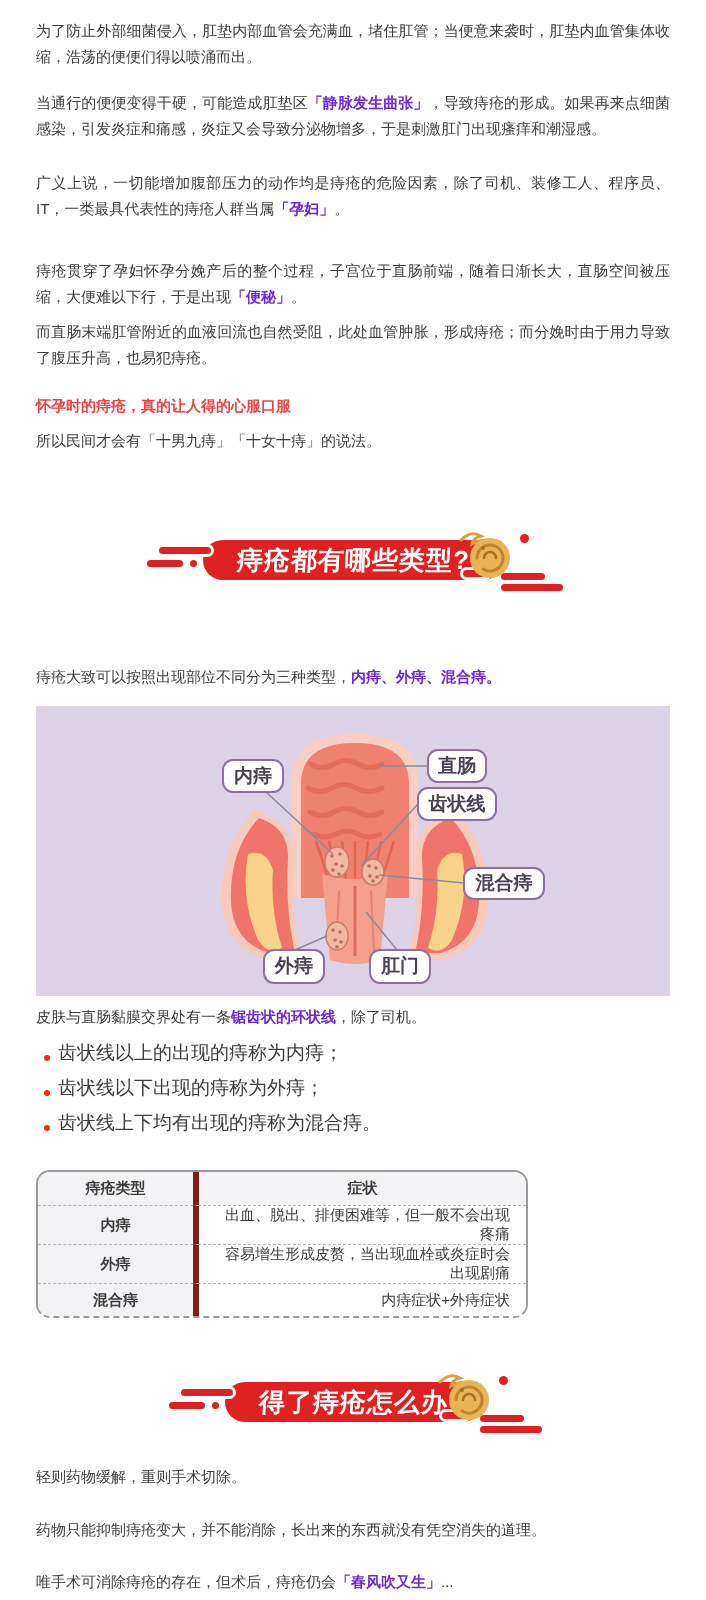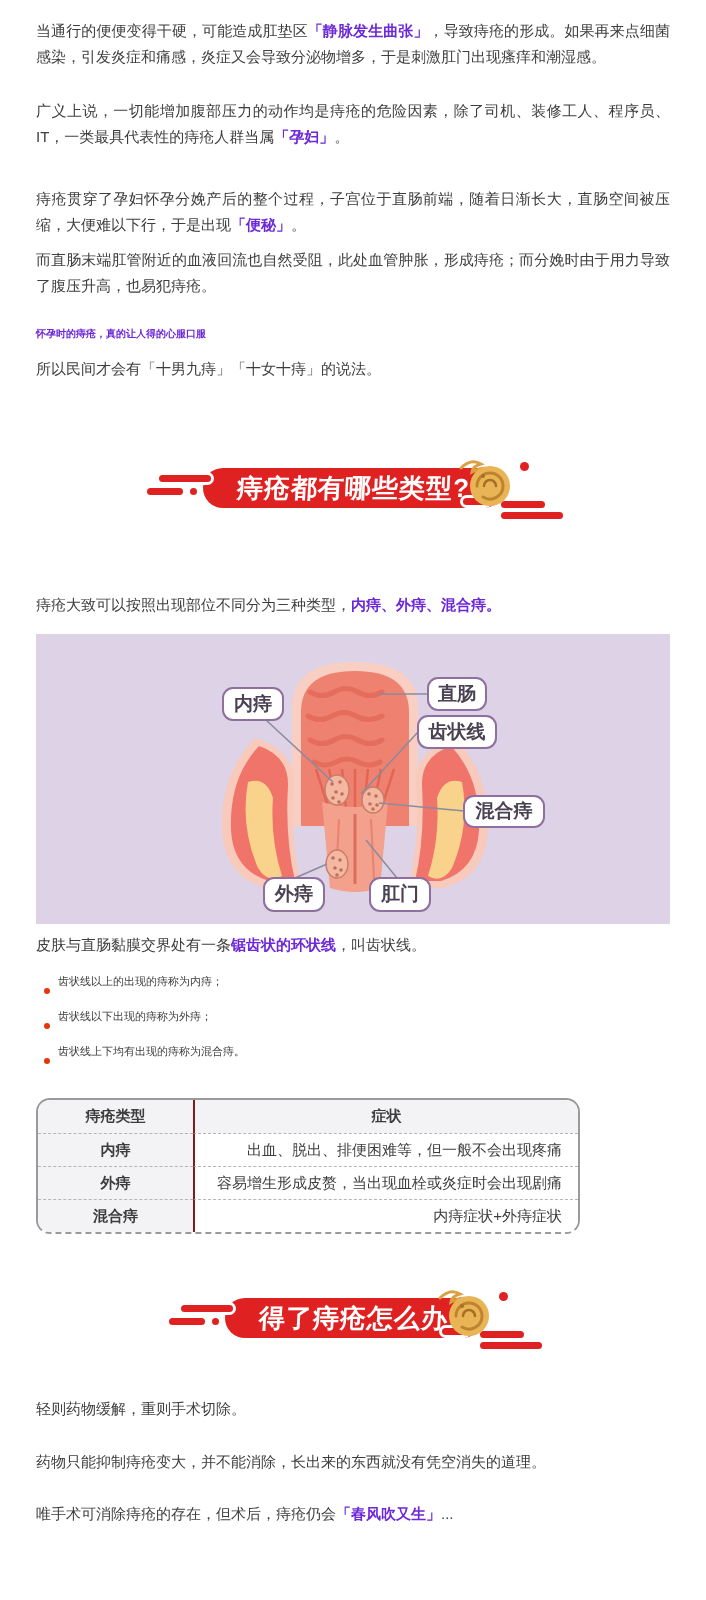--- a/index.html
+++ b/index.html
@@ -8,21 +8,21 @@
     width:706px; height:1600px; margin:0 auto; overflow:hidden;
     font-family:"Liberation Sans","DejaVu Sans",sans-serif;
     color:#3d3d3d;
   }
   .content { padding:18px 36px 0; }
 
   .para { font-size:15px; line-height:26px; color:#3d3d3d; text-align:justify; }
   .p1{margin-bottom:20px;} .p2{margin-bottom:28px;} .p3{margin-bottom:36px;}
   .p4{margin-bottom:9px;} .p5{margin-bottom:22px;}
   .em-red { color:#6d28d9; font-weight:bold; }
-  .red-heading { font-size:10px; line-height:26px; font-weight:bold; color:#6d28d9; margin-bottom:9px; }
+  .red-heading { font-size:15px; line-height:26px; font-weight:bold; color:#ef4444; margin-bottom:9px; }
 
   
   .banner { display:flex; justify-content:center; position:relative; }
   .banner-1 { margin-top:78px; height:62px; }
   .banner-2 { margin-top:56px; height:62px; }
   .pill {
     position:relative; background:#e02121; border-radius:22px;
     height:40px; line-height:40px; padding:0 34px; margin-top:8px;
   }
   .pill-text {
@@ -41,45 +41,46 @@
   .dash-r2 { width:62px; right:-60px; bottom:-11px; }
   .dragon { position:absolute; right:-12px; top:-16px; z-index:4; }
 
   .intro { margin-top:70px; }
 
   .diagram-wrap { margin-top:16px; line-height:0; }
 
   .dentate { margin-top:8px; }
 
   .bullets { list-style:none; margin-top:10px; }
-  .bullets li { display:flex; align-items:flex-end; font-size:11px; line-height:26px; margin-bottom:9px; }
+  .bullets li { display:flex; align-items:center; font-size:19px; line-height:26px; margin-bottom:9px; }
   .bullet-dot { width:6px; height:6px; border-radius:50%; background:#e8340c; margin:10px 8px 0 8px; flex:0 0 auto; }
 
   
   .table-wrap {
     margin-top:34px; border:2px solid #9a9a9a; border-bottom-style:dashed;
-    border-radius:14px; overflow:hidden; width:544px;
+    border-radius:14px; overflow:hidden; width:492px;
   }
   table { width:100%; border-collapse:separate; border-spacing:0; font-size:15px; color:#3d3d3d; }
   th, td { height:33px; vertical-align:middle; }
   thead th { background:#f3f3f6; font-weight:bold; text-align:center; }
   td.type { background:#f3f3f6; font-weight:bold; text-align:center; width:155px; }
-  td.sym, th.sym-h { border-left:2px solid #7f1d1d; }
+  td.sym, th.sym-h { border-left:6px solid #7f1d1d; }
   td.sym { text-align:right; padding:0 16px; background:#ffffff; }
   tbody tr td { border-top:1px dashed #b5b5b5; }
 
-  .after-banner { margin-top:44px; }
+  .after-banner { margin-top:28px; }
   .p7 { margin-bottom:27px; }
   .p8 { margin-bottom:26px; }
 </style>
 </head>
 <body>
 
 <div class="content">
 
+  <p class="para p1"><span>为了防止外部细菌侵入，肛垫内部血管会充满血，堵住肛管；当便意来袭时，肛垫内血管集体收缩，浩荡的便便们得以喷涌而出。</span></p>
 
   <p class="para p2"><span>当通行的便便变得干硬，可能造成肛垫区</span><span class="em-red">「静脉发生曲张」</span><span>，导致痔疮的形成。如果再来点细菌感染，引发炎症和痛感，炎症又会导致分泌物增多，于是刺激肛门出现瘙痒和潮湿感。</span></p>
 
   <p class="para p3"><span>广义上说，一切能增加腹部压力的动作均是痔疮的危险因素，除了司机、装修工人、程序员、IT，一类最具代表性的痔疮人群当属</span><span class="em-red">「孕妇」</span><span>。</span></p>
 
   <p class="para p4"><span>痔疮贯穿了孕妇怀孕分娩产后的整个过程，子宫位于直肠前端，随着日渐长大，直肠空间被压缩，大便难以下行，于是出现</span><span class="em-red">「便秘」</span><span>。</span></p>
 
   <p class="para p5"><span>而直肠末端肛管附近的血液回流也自然受阻，此处血管肿胀，形成痔疮；而分娩时由于用力导致了腹压升高，也易犯痔疮。</span></p>
 
   <p class="red-heading">怀孕时的痔疮，真的让人得的心服口服</p>
@@ -197,21 +198,21 @@
         <rect x="428" y="162" width="80" height="31" rx="10" fill="#ffffff" stroke="#8f6fa0" stroke-width="2"></rect>
         <text x="468" y="183">混合痔</text>
         <rect x="228" y="244" width="60" height="33" rx="10" fill="#ffffff" stroke="#8f6fa0" stroke-width="2"></rect>
         <text x="258" y="266">外痔</text>
         <rect x="334" y="244" width="60" height="33" rx="10" fill="#ffffff" stroke="#8f6fa0" stroke-width="2"></rect>
         <text x="364" y="266">肛门</text>
       </g>
     </svg>
   </div>
 
-  <p class="para dentate"><span>皮肤与直肠黏膜交界处有一条</span><span class="em-red">锯齿状的环状线</span><span>，叫齿状线。</span></p>
+  <p class="para dentate"><span>皮肤与直肠黏膜交界处有一条</span><span class="em-red">锯齿状的环状线</span><span>，除了司机。</span></p>
 
   <ul class="bullets">
     <li>
         <span class="bullet-dot"></span>
         <span>齿状线以上的出现的痔称为内痔；</span>
       </li>
     <li>
         <span class="bullet-dot"></span>
         <span>齿状线以下出现的痔称为外痔；</span>
       </li>

